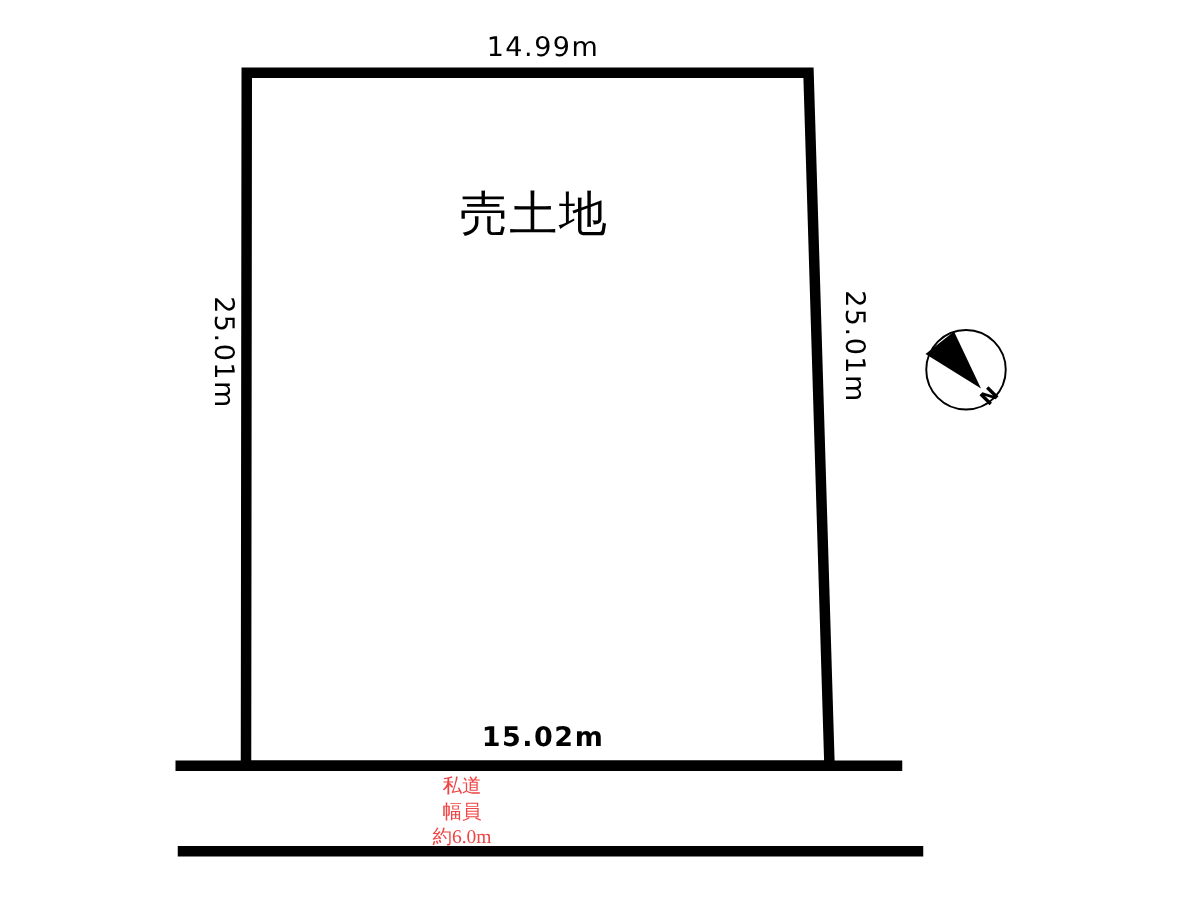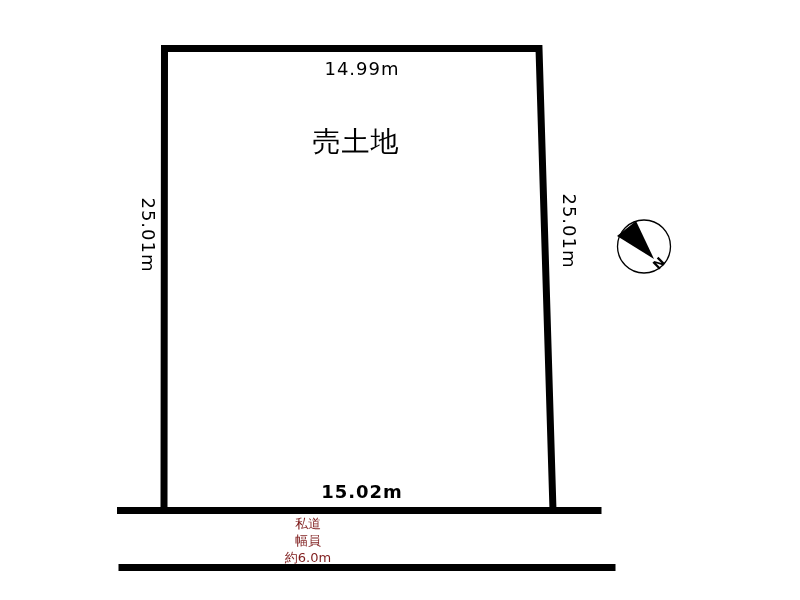--- a/index.html
+++ b/index.html
@@ -34,34 +34,35 @@
   }
   .dim-label.vertical {
     transform: translate(-50%, -50%) rotate(90deg);
   }
   .parcel-text {
     position: absolute;
     left: 356px;
     top: 126px;
     transform: translateX(-50%);
     text-align: center;
-    font-size: 28px;
+    font-size: 32px;
     line-height: 32px;
     letter-spacing: 1px;
     color: #000000;
   }
   .road-text {
     position: absolute;
     left: 308px;
     top: 515px;
     transform: translateX(-50%);
     text-align: center;
     font-size: 13px;
     line-height: 17px;
-    color: #7f1d1d;
+    color: #ef4444;
+    font-family: Liberation Serif, serif;
   }
 </style>
 </head>
 <body>
 
 <div id="canvas">
 
   <svg id="drawing" width="800" height="600" viewBox="0 0 800 600">
 
     <polygon points="164.5,48.5 539,48.5 553,510.5 164,510.5" fill="none" stroke="#000000" stroke-width="7"></polygon>
@@ -69,21 +70,21 @@
     <line x1="117" y1="510.5" x2="601.5" y2="510.5" stroke="#000000" stroke-width="7"></line>
     <line x1="118.5" y1="567.5" x2="615.5" y2="567.5" stroke="#000000" stroke-width="7"></line>
 
     <g>
       <circle cx="644" cy="246.5" r="26.5" fill="#ffffff" stroke="#000000" stroke-width="1.3"></circle>
       <polygon points="617,236 636,221 654,259" fill="#000000"></polygon>
       <text x="658.5" y="263" transform="rotate(135 658.5 263)" font-size="13" font-weight="bold" fill="#000000" text-anchor="middle" dominant-baseline="central">N</text>
     </g>
   </svg>
 
-  <div class="label dim-label" style="left:362px; top:32px;margin-top:37px;">14.99m</div>
+  <div class="label dim-label" style="left:362px; top:32px;">14.99m</div>
   <div class="label dim-label vertical" style="left:148px; top:235px;">25.01m</div>
   <div class="label dim-label vertical" style="left:569px; top:231px;">25.01m</div>
   <div class="label dim-label" style="left:362px; top:492px;font-weight:bold;">15.02m</div>
 
   <div class="parcel-text">
     <div>売土地</div>
   </div>
 
   <div class="road-text">
     <div>私道</div>

